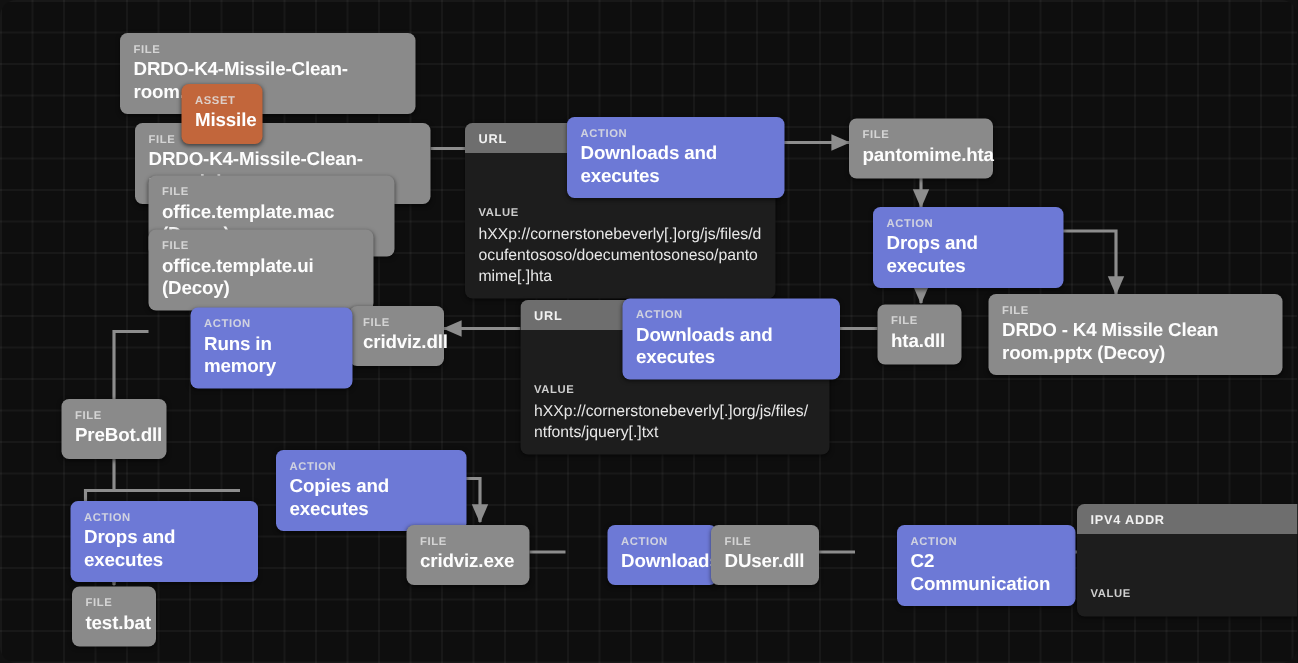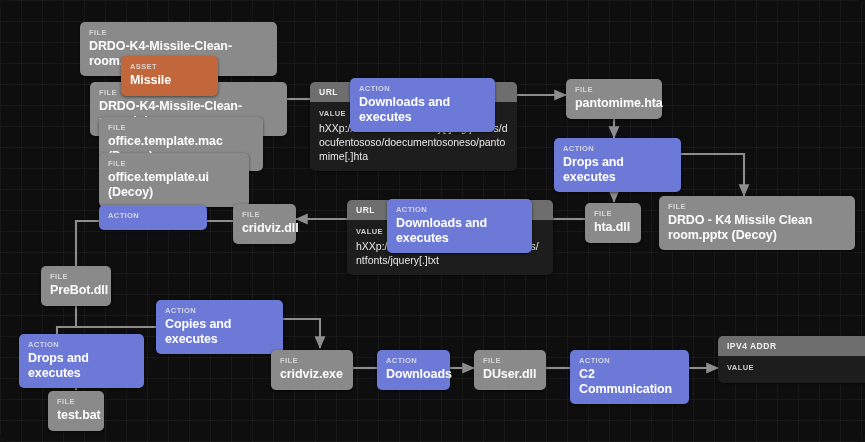--- a/index.html
+++ b/index.html
@@ -35,41 +35,41 @@
   }
   .node .label{
     font-size:12.5px;
     font-weight:bold;
     color:#ffffff;
     line-height:14.5px;
     letter-spacing:-0.1px;
   }
   .n-file{background:#8a8a8a;}
   .n-file .label{color:#fdfdfd;}
-  .n-action{background:#6d79d6;}
+  .n-action{background:#6d79d6;margin-left:28px;}
   .n-asset{background:#c2663b;}
   
   .card{
     position:absolute;
     border-radius:5px;
     background:#1d1d1d;
     box-sizing:border-box;
     overflow:hidden;
     box-shadow:0 1px 3px rgba(0,0,0,0.55);
   }
   .card .hdr{
     background:#6e6e6e;
     padding:5px 9px 5px 9px;
     font-size:8.5px;
     font-weight:bold;
     letter-spacing:0.5px;
     color:#f2f2f2;
     line-height:10px;
   }
-  .card .body{padding:7px 9px 8px 9px;}
+  .card .body{padding:7px 9px 8px 9px;margin-top:28px;}
   .card .vk{
     font-size:7.5px;
     font-weight:bold;
     letter-spacing:0.4px;
     color:#cfcfcf;
     line-height:9px;
     margin-bottom:3px;
   }
   .card .vv{
     font-size:10.5px;
@@ -126,21 +126,21 @@
 
       <path d="M689,368 L718,368" marker-end="url(#ah)"></path>
     </g>
   </svg>
 
   <div class="node n-file" style="left:80px;top:22px;width:197px;">
     <div class="kind">FILE</div>
     <div class="label">DRDO-K4-Missile-Clean-room.zip</div>
   </div>
 
-  <div class="node n-asset z-top" style="left:121px;top:56px;width:97px;">
+  <div class="node n-asset z-top" style="left:121px;top:56px;width:54px;">
     <div class="kind">ASSET</div>
     <div class="label">Missile</div>
   </div>
 
   <div class="node n-file" style="left:90px;top:82px;width:197px;">
     <div class="kind">FILE</div>
     <div class="label">DRDO-K4-Missile-Clean-room.lnk</div>
   </div>
 
   <div class="node n-file" style="left:99px;top:117px;width:164px;">
@@ -199,20 +199,21 @@
     <div class="label">Downloads and executes</div>
   </div>
 
   <div class="node n-file" style="left:233px;top:204px;width:63px;">
     <div class="kind">FILE</div>
     <div class="label">cridviz.dll</div>
   </div>
 
   <div class="node n-action" style="left:99px;top:205px;width:108px;">
     <div class="kind">ACTION</div>
+    <div class="label">Runs in memory</div>
   </div>
 
   <div class="node n-file" style="left:41px;top:266px;width:70px;">
     <div class="kind">FILE</div>
     <div class="label">PreBot.dll</div>
   </div>
 
   <div class="node n-action" style="left:156px;top:300px;width:127px;">
     <div class="kind">ACTION</div>
     <div class="label">Copies and executes</div>

